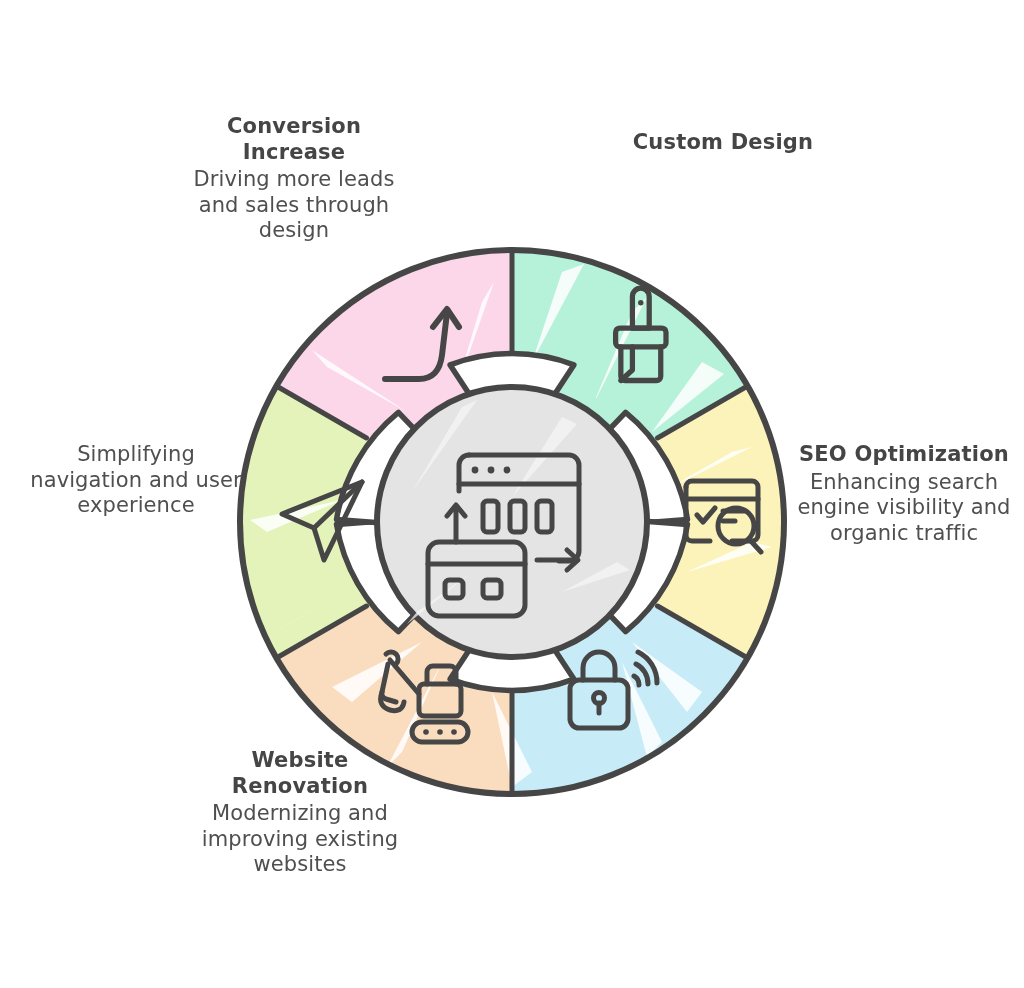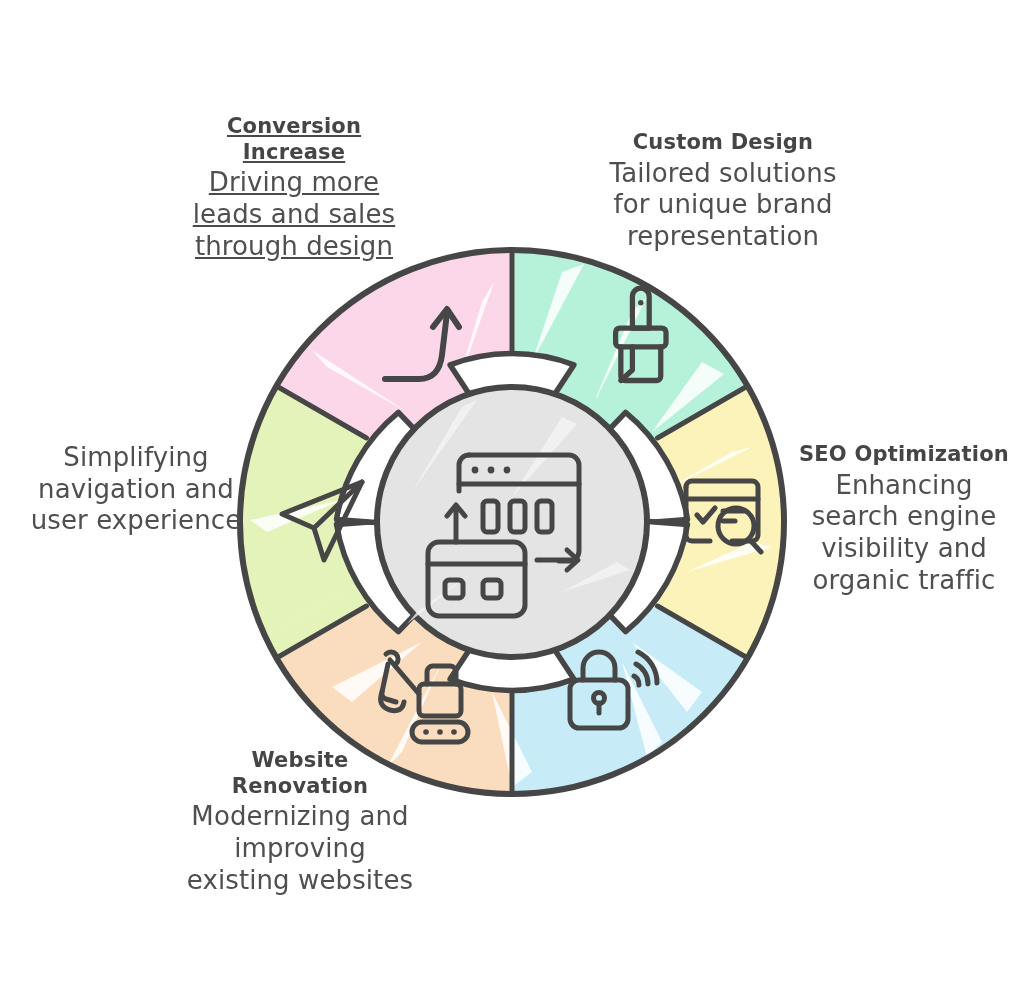--- a/index.html
+++ b/index.html
@@ -31,27 +31,27 @@
   .label .ttl {
     display: block;
     font-weight: bold;
     font-size: 21px;
     letter-spacing: .2px;
     color: #454545;
     margin-bottom: 2px;
   }
   .label .desc {
     display: block;
-    font-size: 26px;
+    font-size: 21px;
     color: #4f4f4f;
     letter-spacing: .1px;
   }
 
   
-  #lbl-conversion   { left: 180px; top: 114px;  width: 228px; text-decoration: underline; }
+  #lbl-conversion   { left: 180px; top: 114px;  width: 228px; }
   #lbl-custom       { left: 608px; top: 130px;  width: 230px; }
   #lbl-seo          { left: 792px; top: 442px;  width: 224px; }
   #lbl-future       { left: 612px; top: 752px;  width: 220px; }
   #lbl-renovation   { left: 180px; top: 748px;  width: 240px; }
   #lbl-usability    { left: 22px;  top: 442px;  width: 228px; }
 </style>
 </head>
 <body>
 
 <div id="stage">
@@ -207,21 +207,20 @@
     </g>
   </svg>
 
   <div class="label" id="lbl-conversion">
     <span class="ttl">Conversion Increase</span>
     <span class="desc">Driving more leads and sales through design</span>
   </div>
 
   <div class="label" id="lbl-custom">
     <span class="ttl">Custom Design</span>
-    <span class="desc">Tailored solutions for unique brand representation</span>
   </div>
 
   <div class="label" id="lbl-seo">
     <span class="ttl">SEO Optimization</span>
     <span class="desc">Enhancing search engine visibility and organic traffic</span>
   </div>
 
   <div class="label" id="lbl-future">
   </div>
 

